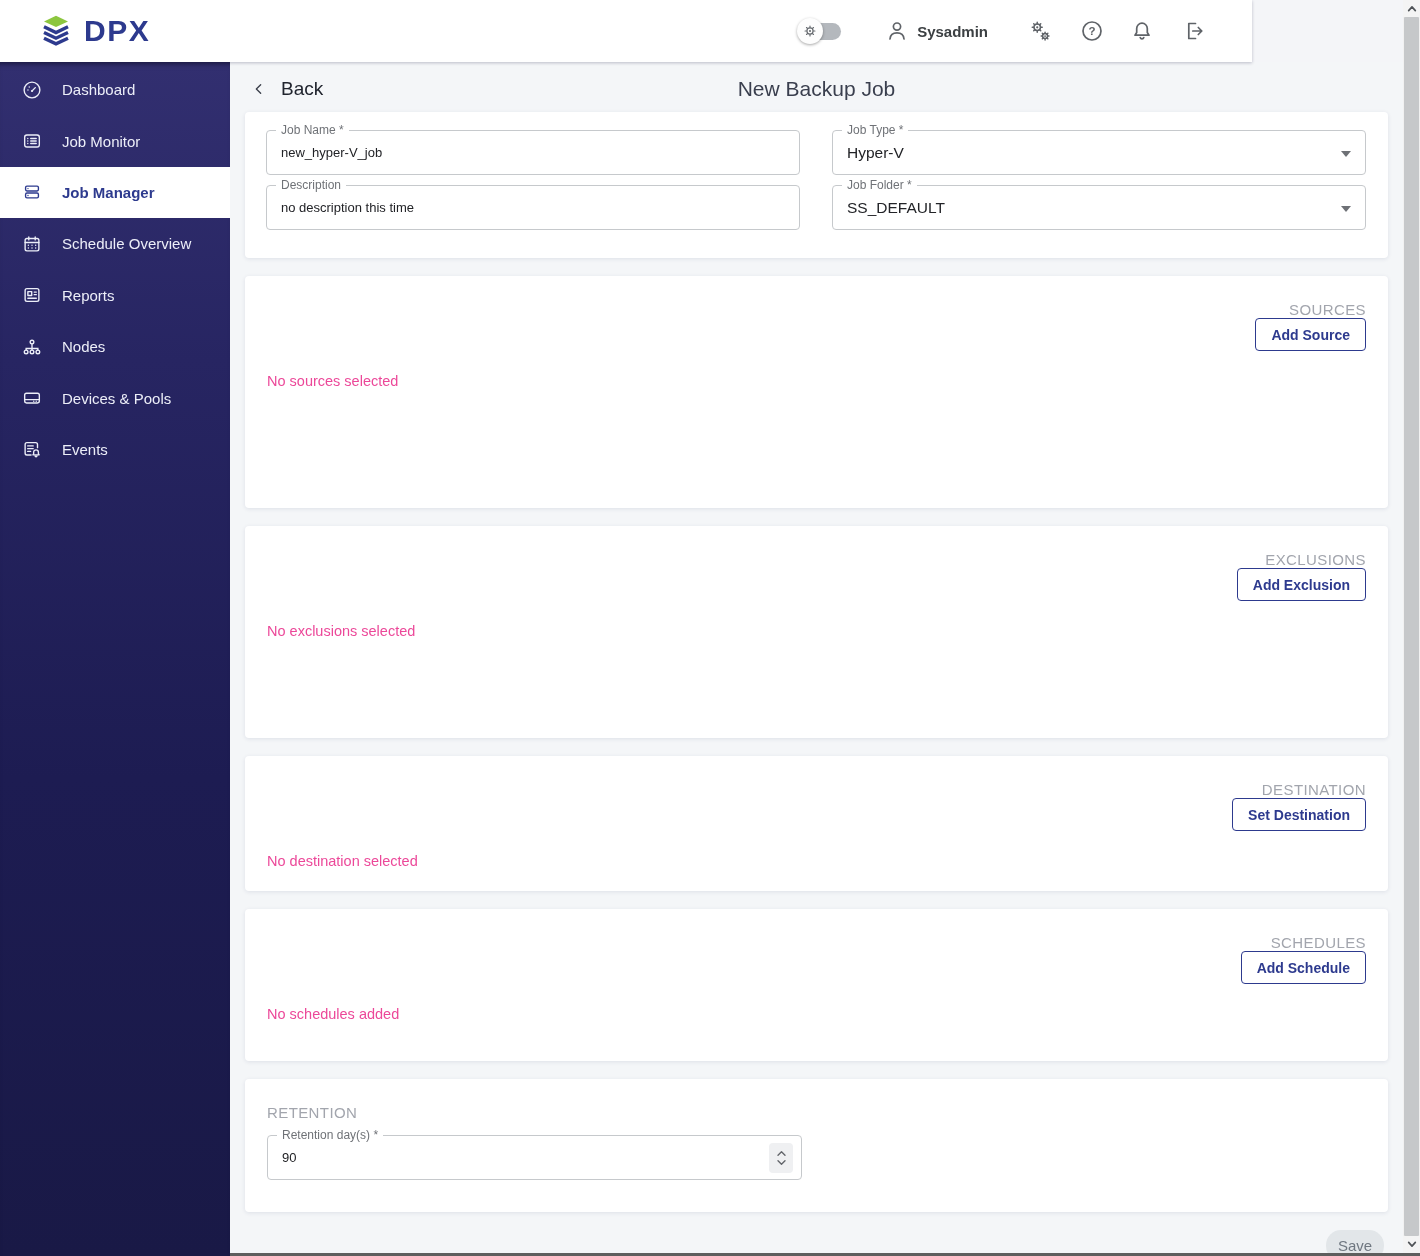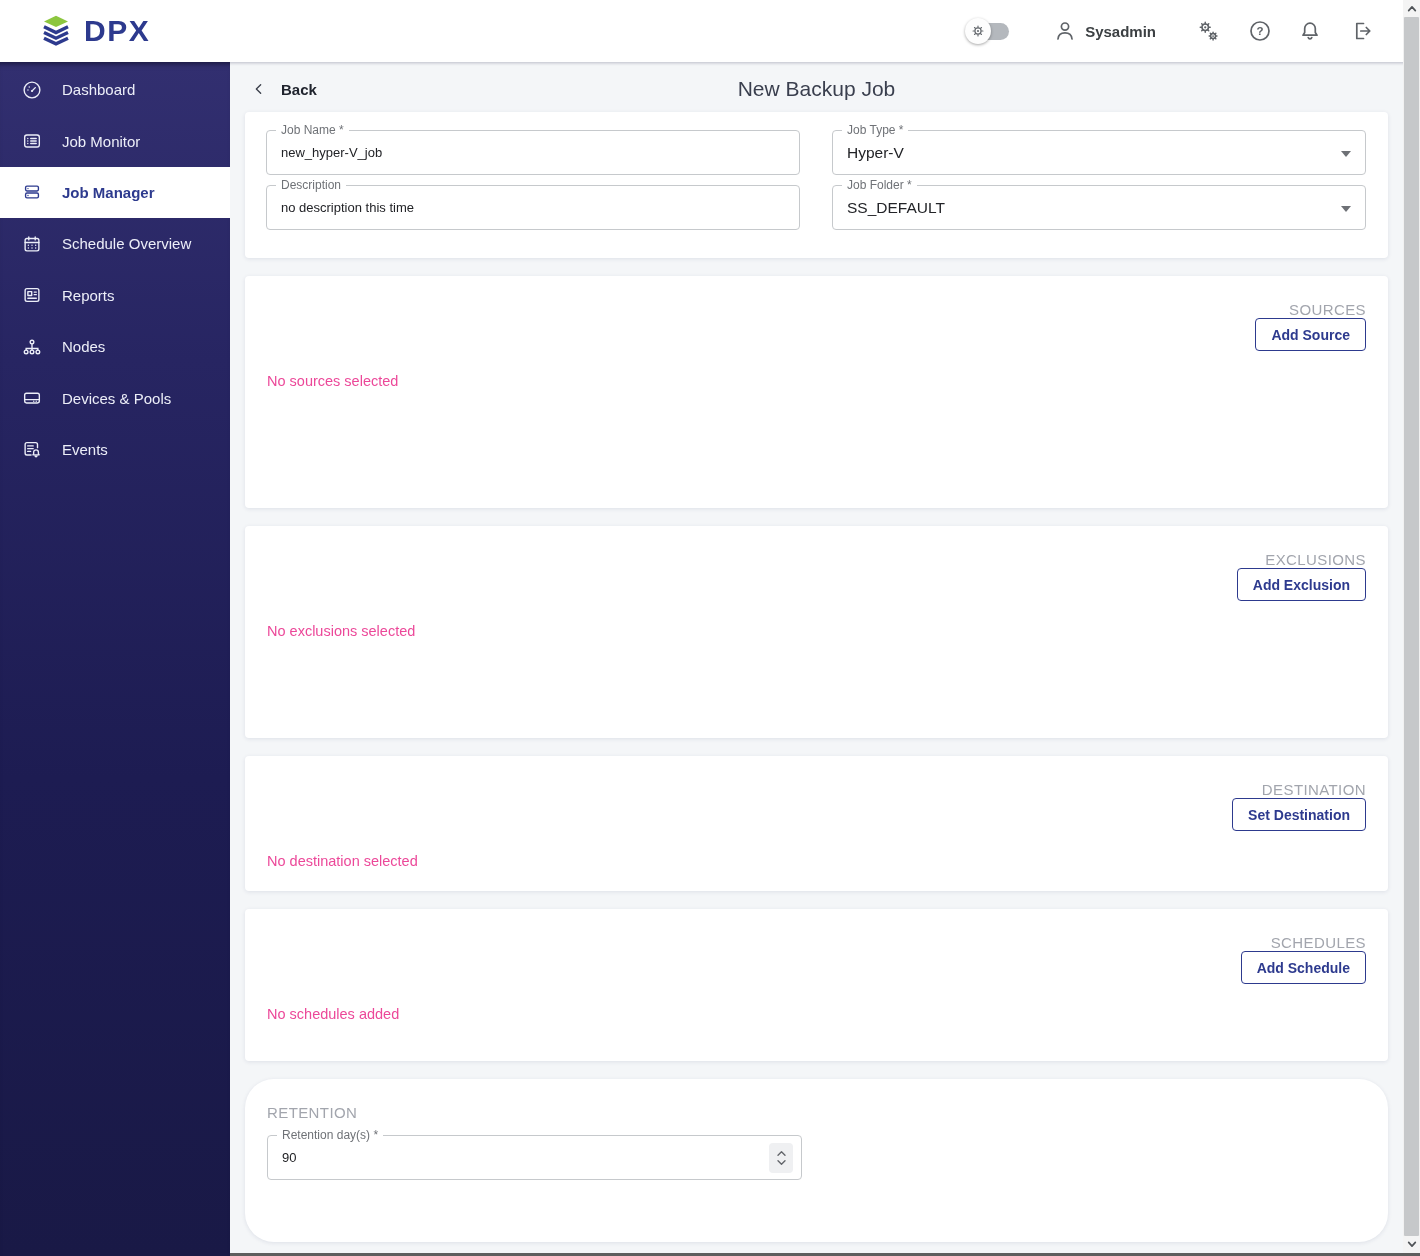--- a/index.html
+++ b/index.html
@@ -7,21 +7,21 @@
   body {
     font-family:"Liberation Sans", sans-serif;
     background:#f4f5f8;
     position:relative;
     overflow:hidden;
     color:#24262e;
   }
 
   
   .topbar {
-    position:absolute; top:0; left:0; width:1420px; height:62px;
+    position:absolute; top:0; left:0; width:1252px; height:62px;
     background:#ffffff; z-index:6;
     display:flex; align-items:center;
     box-shadow:0 1px 3px rgba(20,20,60,.25);
   }
   .brand { display:flex; align-items:center; gap:10px; margin-left:38px; }
   .brand-word {
     font-size:30px; font-weight:800; letter-spacing:1.5px; color:#2d3a8e;
   }
   .topbar-right { margin-left:auto; display:flex; align-items:center; margin-right:46px; color:#5f6368; }
   .tb-icon { width:24px; height:24px; display:block; }
@@ -79,21 +79,21 @@
   }
 
   
   .main {
     position:absolute; left:230px; top:62px; right:17px; bottom:3px;
     background:#f4f6f8; padding:0 15px; overflow:hidden;
   }
   .back-row { position:relative; height:46px; margin-top:4px; display:flex; align-items:center; }
   .back-link { display:flex; align-items:center; gap:14px; cursor:pointer; background:none; border:none; padding:0 0 0 6px; font-family:inherit; }
   .back-link svg { width:16px; height:16px; color:#3a3f4a; }
-  .back-label { font-size:15px; font-weight:700; color:#20242e; }
+  .back-label { font-size:19px; font-weight:400; color:#20242e; }
   .page-title {
     position:absolute; left:50%; top:50%; transform:translate(-50%,-50%);
     font-size:21px; font-weight:400; color:#3a3f4e;
   }
 
   .card {
     background:#ffffff; border-radius:4px; margin-bottom:18px;
     box-shadow:0 1px 4px rgba(30,35,90,.10);
   }
 
@@ -131,21 +131,21 @@
     height:33px; padding:0 15px; background:#fff; border:1px solid #2d3a8e;
     color:#2d3a8e; font-family:inherit; font-size:14px; font-weight:700;
     border-radius:4px; cursor:pointer;
   }
   .empty-text { margin-top:22px; font-size:14.5px; color:#ec4899; }
 
   .h-sources { height:232px; }
   .h-exclusions { height:212px; }
   .h-destination { height:135px; }
   .h-schedules { height:152px; }
-  .h-retention { height:163px;border-radius:29px; }
+  .h-retention { height:133px; }
 
   .retention-field { width:535px; margin-top:14px; }
   .stepper {
     position:absolute; right:8px; top:50%; transform:translateY(-50%);
     width:24px; height:30px; background:#eff0f2; border-radius:4px;
     display:flex; flex-direction:column; align-items:center; justify-content:center;
     gap:2px; color:#63666b; cursor:pointer;
   }
   .stepper svg { width:11px; height:7px; display:block; }
 

